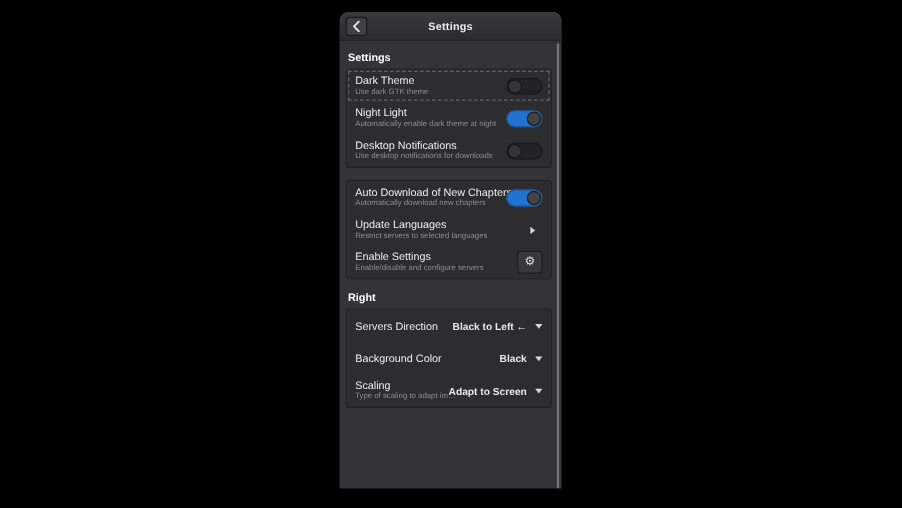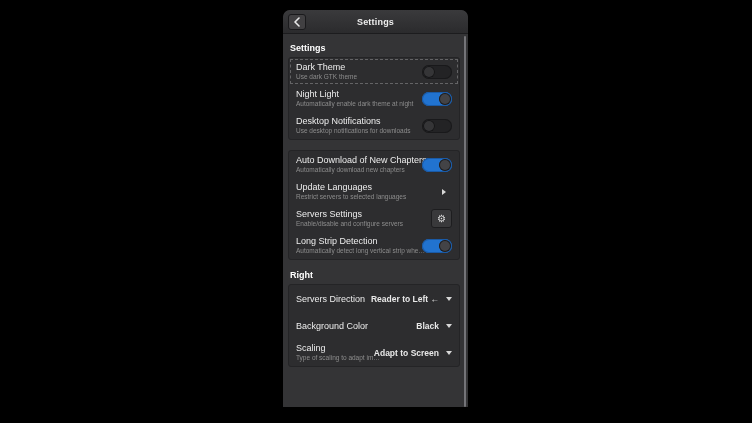--- a/index.html
+++ b/index.html
@@ -130,46 +130,37 @@
         </div>
         <div class="row">
           <div class="row-text">
             <div class="row-title">Update Languages</div>
             <div class="row-subtitle">Restrict servers to selected languages</div>
           </div>
           <div class="arrow-right"></div>
         </div>
         <div class="row">
           <div class="row-text">
-            <div class="row-title">Servers Settings</div>
+            <div class="row-title">Enable Settings</div>
             <div class="row-subtitle">Enable/disable and configure servers</div>
           </div>
           <div class="icon-btn">
             <span>⚙</span>
           </div>
-        </div>
-        <div class="row">
-          <div class="row-text">
-            <div class="row-title">Long Strip Detection</div>
-            <div class="row-subtitle">Automatically detect long vertical strip whe…</div>
-          </div>
-          <div class="switch on">
-              <div class="knob"></div>
-            </div>
         </div>
       </div>
 
       <div class="section-label">Right</div>
       <div class="card">
         <div class="row">
           <div class="row-text">
             <div class="row-title">Servers Direction</div>
           </div>
           <div class="combo">
-            <span class="combo-value">Reader to Left ←</span>
+            <span class="combo-value">Black to Left ←</span>
             <span class="caret"></span>
           </div>
         </div>
         <div class="row">
           <div class="row-text">
             <div class="row-title">Background Color</div>
           </div>
           <div class="combo">
             <span class="combo-value">Black</span>
             <span class="caret"></span>

